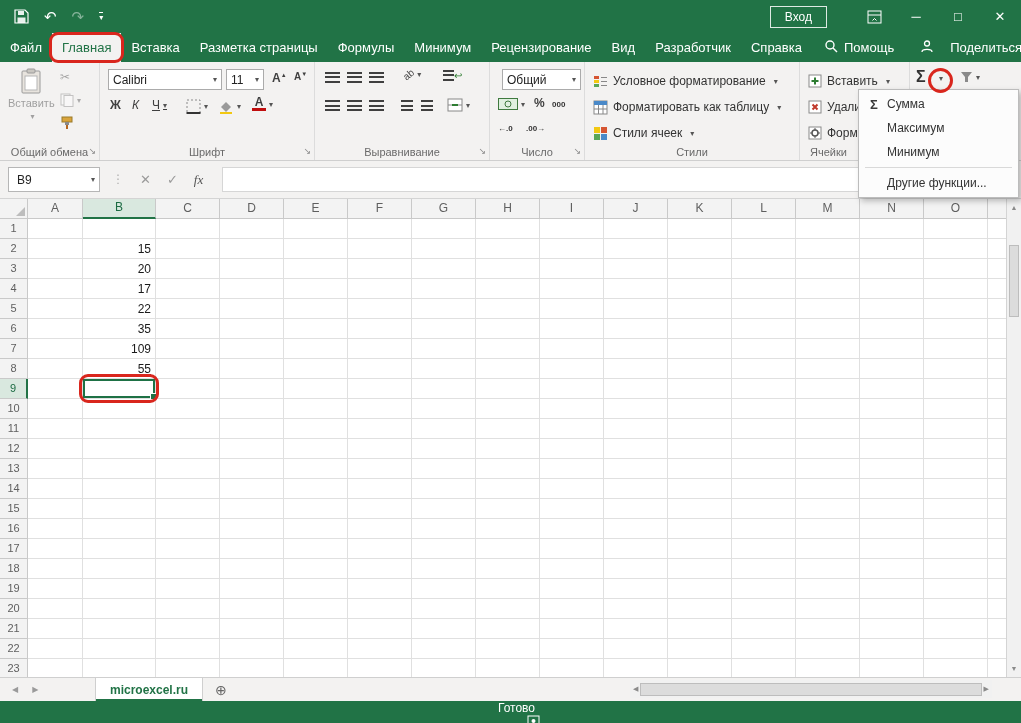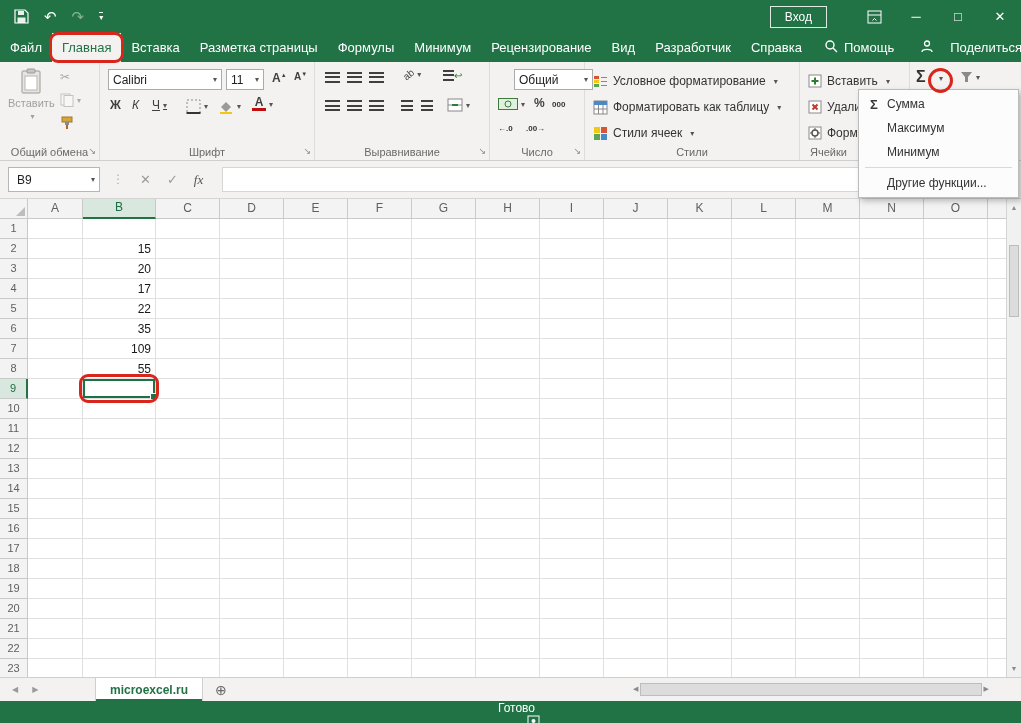--- a/index.html
+++ b/index.html
@@ -300,21 +300,21 @@
             <line x1="1" y1="7" x2="15" y2="7" stroke="#888"></line>
             <path d="M5 7 H11" stroke="#2e7d32" stroke-width="2"></path>
           </svg>
           <span class="dd"></span>
       </span>
       <div class="rgroup-label">Выравнивание</div>
       <span class="launcher">↘</span>
     </div>
 
     <div class="rgroup" style="left:490px;width:95px">
-      <div class="combo" style="left:24px;top:7px;width:79px">
+      <div class="combo" style="left:12px;top:7px;width:79px">
         <span>Общий</span>
         <span class="dd"></span>
       </div>
       <span class="abs ibtn" style="left:8px;top:36px">
         <svg width="20" height="12">
             <rect x="0.5" y="0.5" width="19" height="11" fill="#dff0df" stroke="#3f7a3f"></rect>
             <circle cx="10" cy="6" r="3" fill="none" stroke="#3f7a3f"></circle>
           </svg>
           <span class="dd"></span>
       </span>

